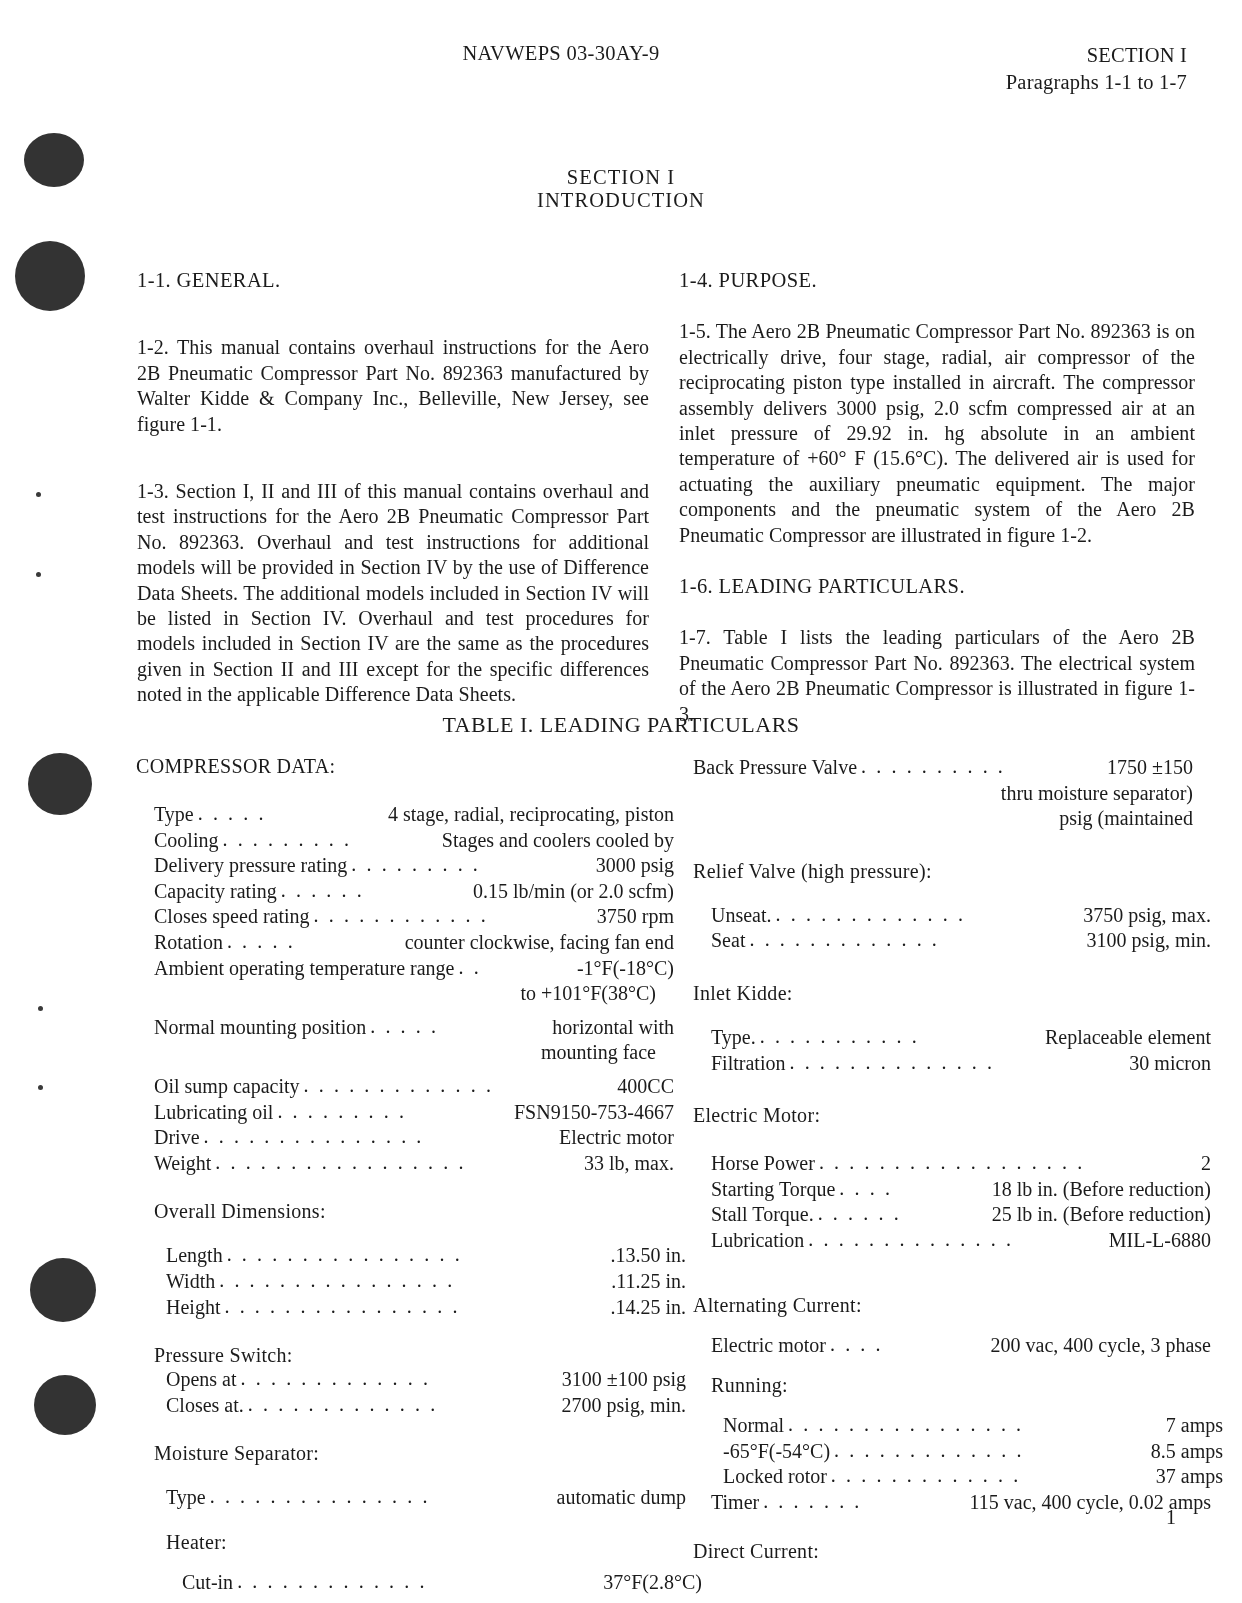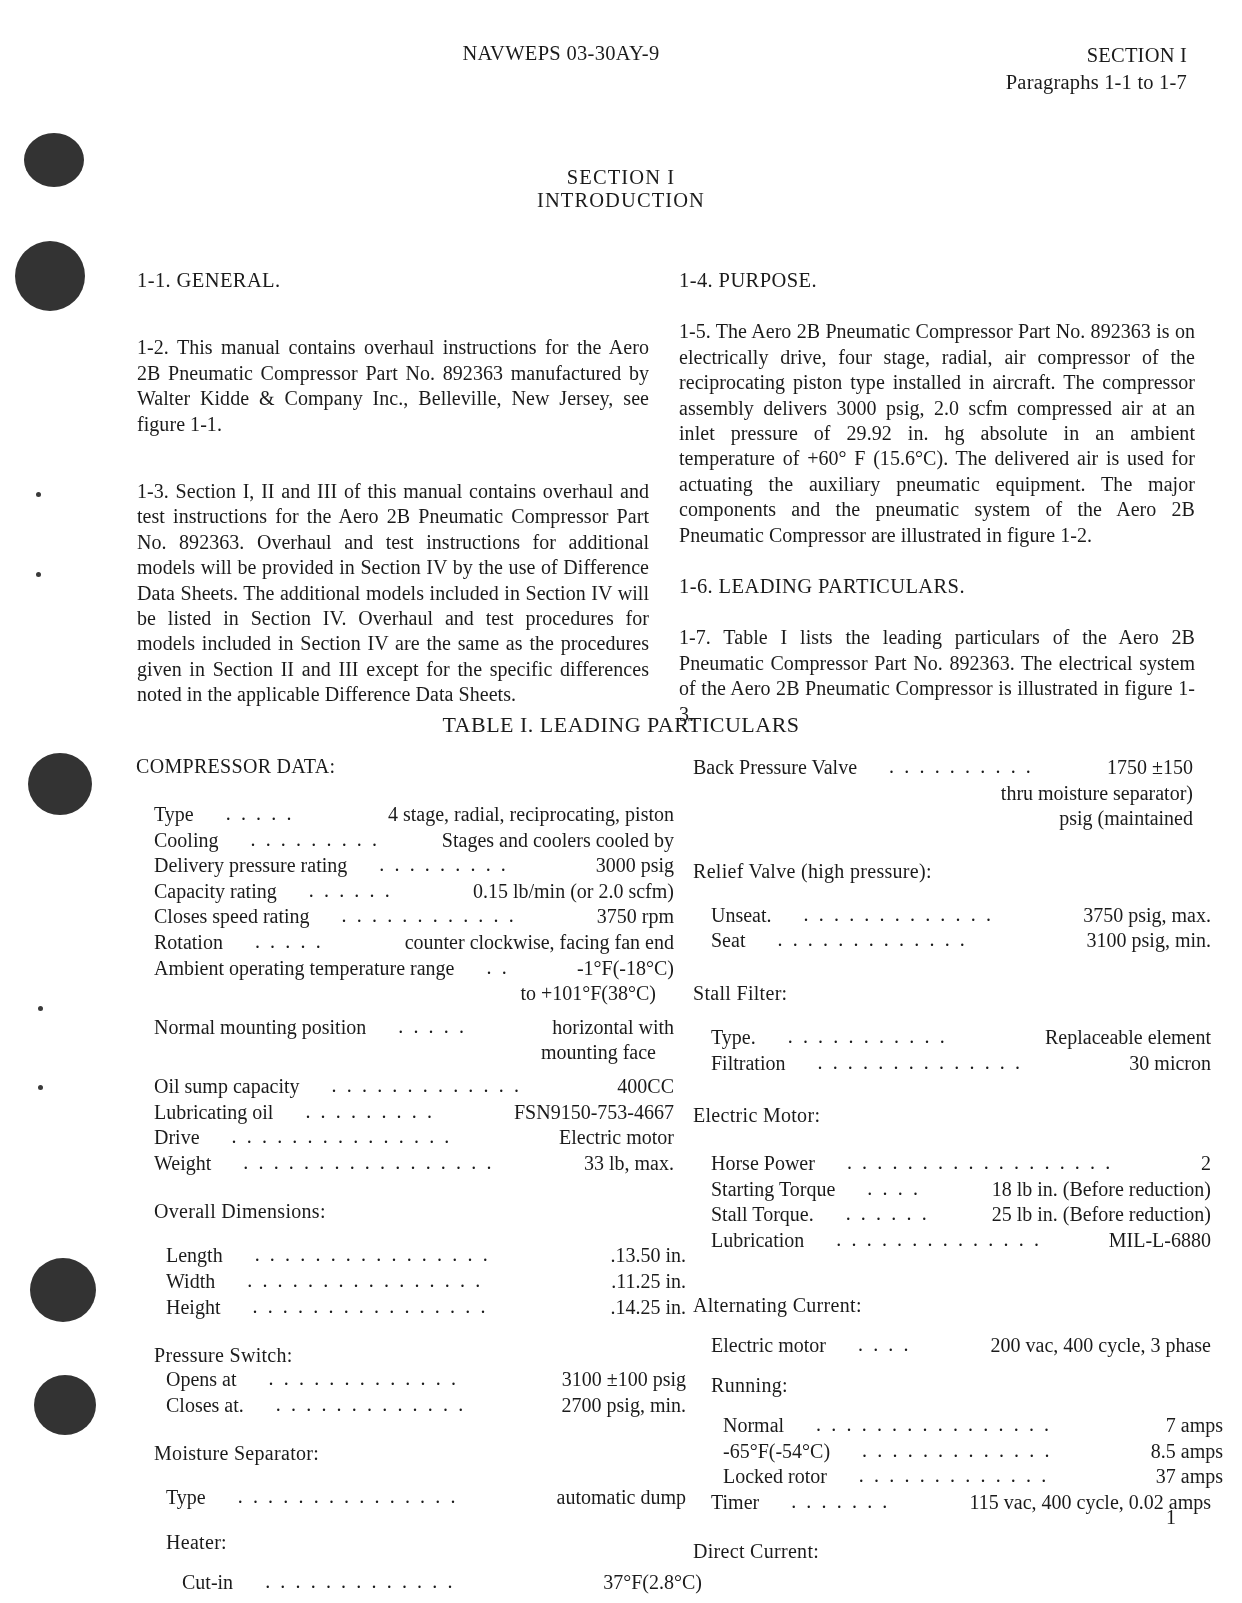--- a/index.html
+++ b/index.html
@@ -50,21 +50,21 @@
     position:absolute;left:0;width:1242px;text-align:center;
     font-size:22px;letter-spacing:.5px;
   }
   .tbl{position:absolute;font-size:20px;}
   .tbl-l{left:136px;width:520px;}
   .tbl-r{left:693px;width:500px;}
 
   .grp{font-size:20px;letter-spacing:.3px;white-space:nowrap;}
   .row{
     display:flex;align-items:flex-end;width:100%;
-    white-space:nowrap;line-height:25.6px;gap:28px;
+    white-space:nowrap;line-height:25.6px;
   }
   .row .lbl{flex:0 0 auto;}
   .row .lead{
     flex:1 1 auto;min-width:4px;overflow:hidden;
     margin:0 3px 0 4px;
     font-size:20px;letter-spacing:2.6px;
     color:#1b1b1b;
     transform:translateY(-1px);
   }
   .row .val{flex:0 0 auto;text-align:right;}
@@ -276,21 +276,21 @@
       <span class="lead">. . . . . . . . . . . . .</span>
       <span class="val">3750 psig, max.</span>
     </div>
     <div class="row ind1">
       <span class="lbl">Seat</span>
       <span class="lead">. . . . . . . . . . . . .</span>
       <span class="val">3100 psig, min.</span>
     </div>
 
     <div class="sp28"></div>
-    <div class="grp ind0">Stall Filter:</div>
+    <div class="grp ind0">Inlet Kidde:</div>
     <div class="sp20"></div>
     <div class="row ind1">
       <span class="lbl">Type.</span>
       <span class="lead">. . . . . . . . . . .</span>
       <span class="val">Replaceable element</span>
     </div>
     <div class="row ind1">
       <span class="lbl">Filtration</span>
       <span class="lead">. . . . . . . . . . . . . .</span>
       <span class="val">30 micron</span>

